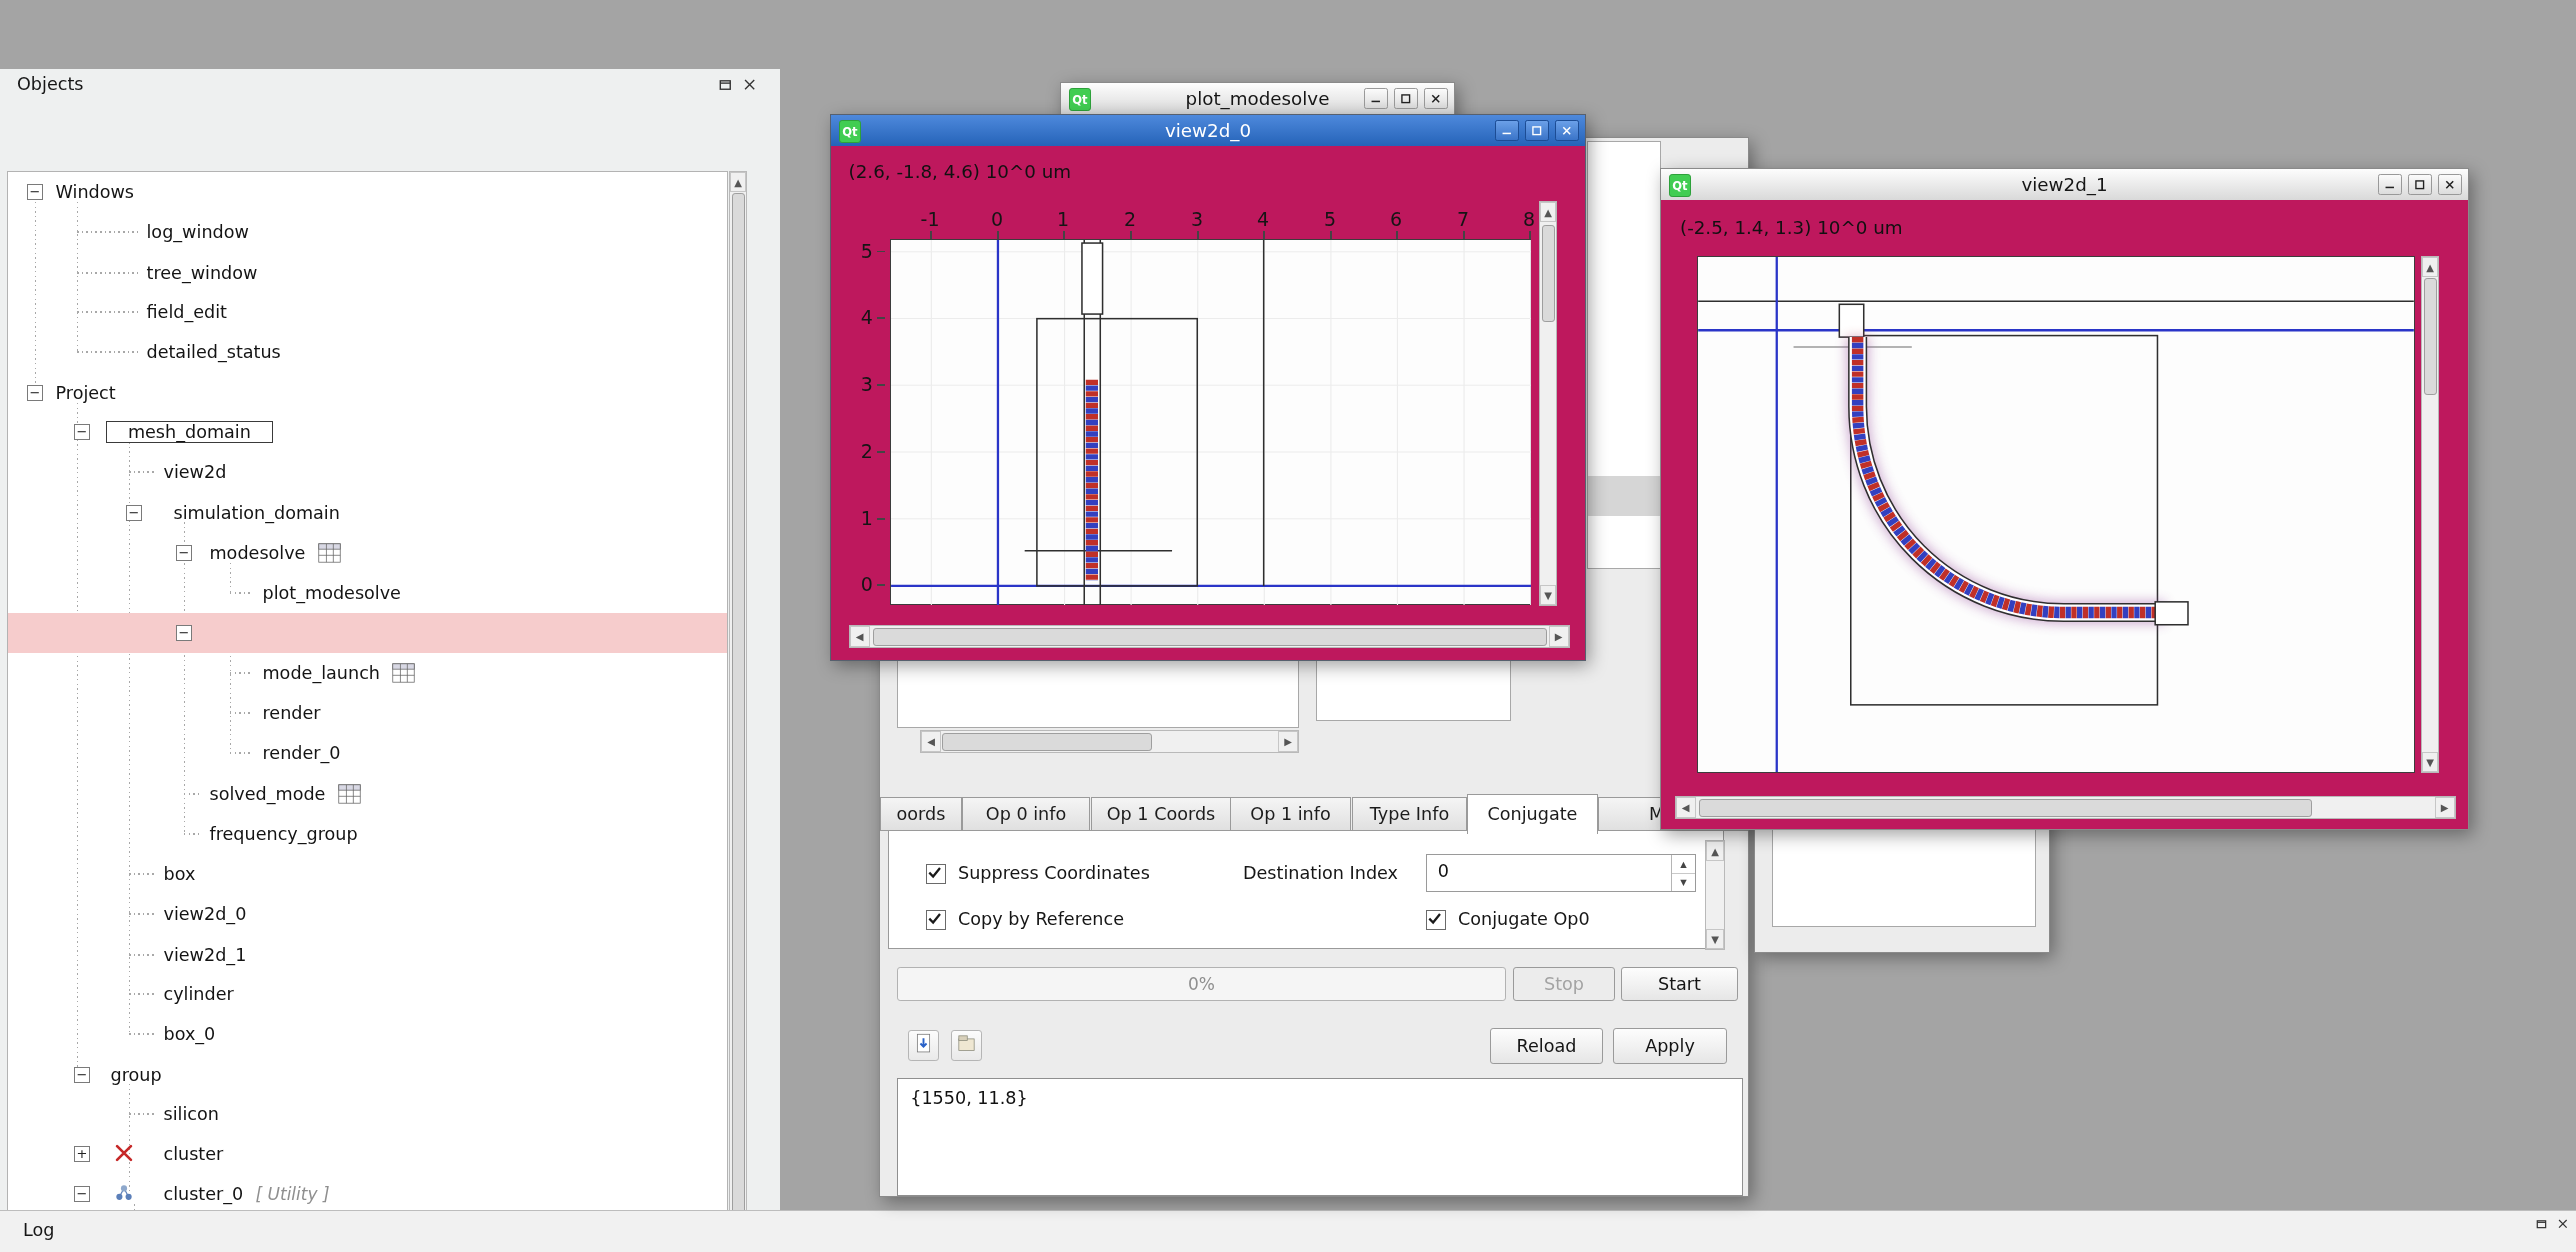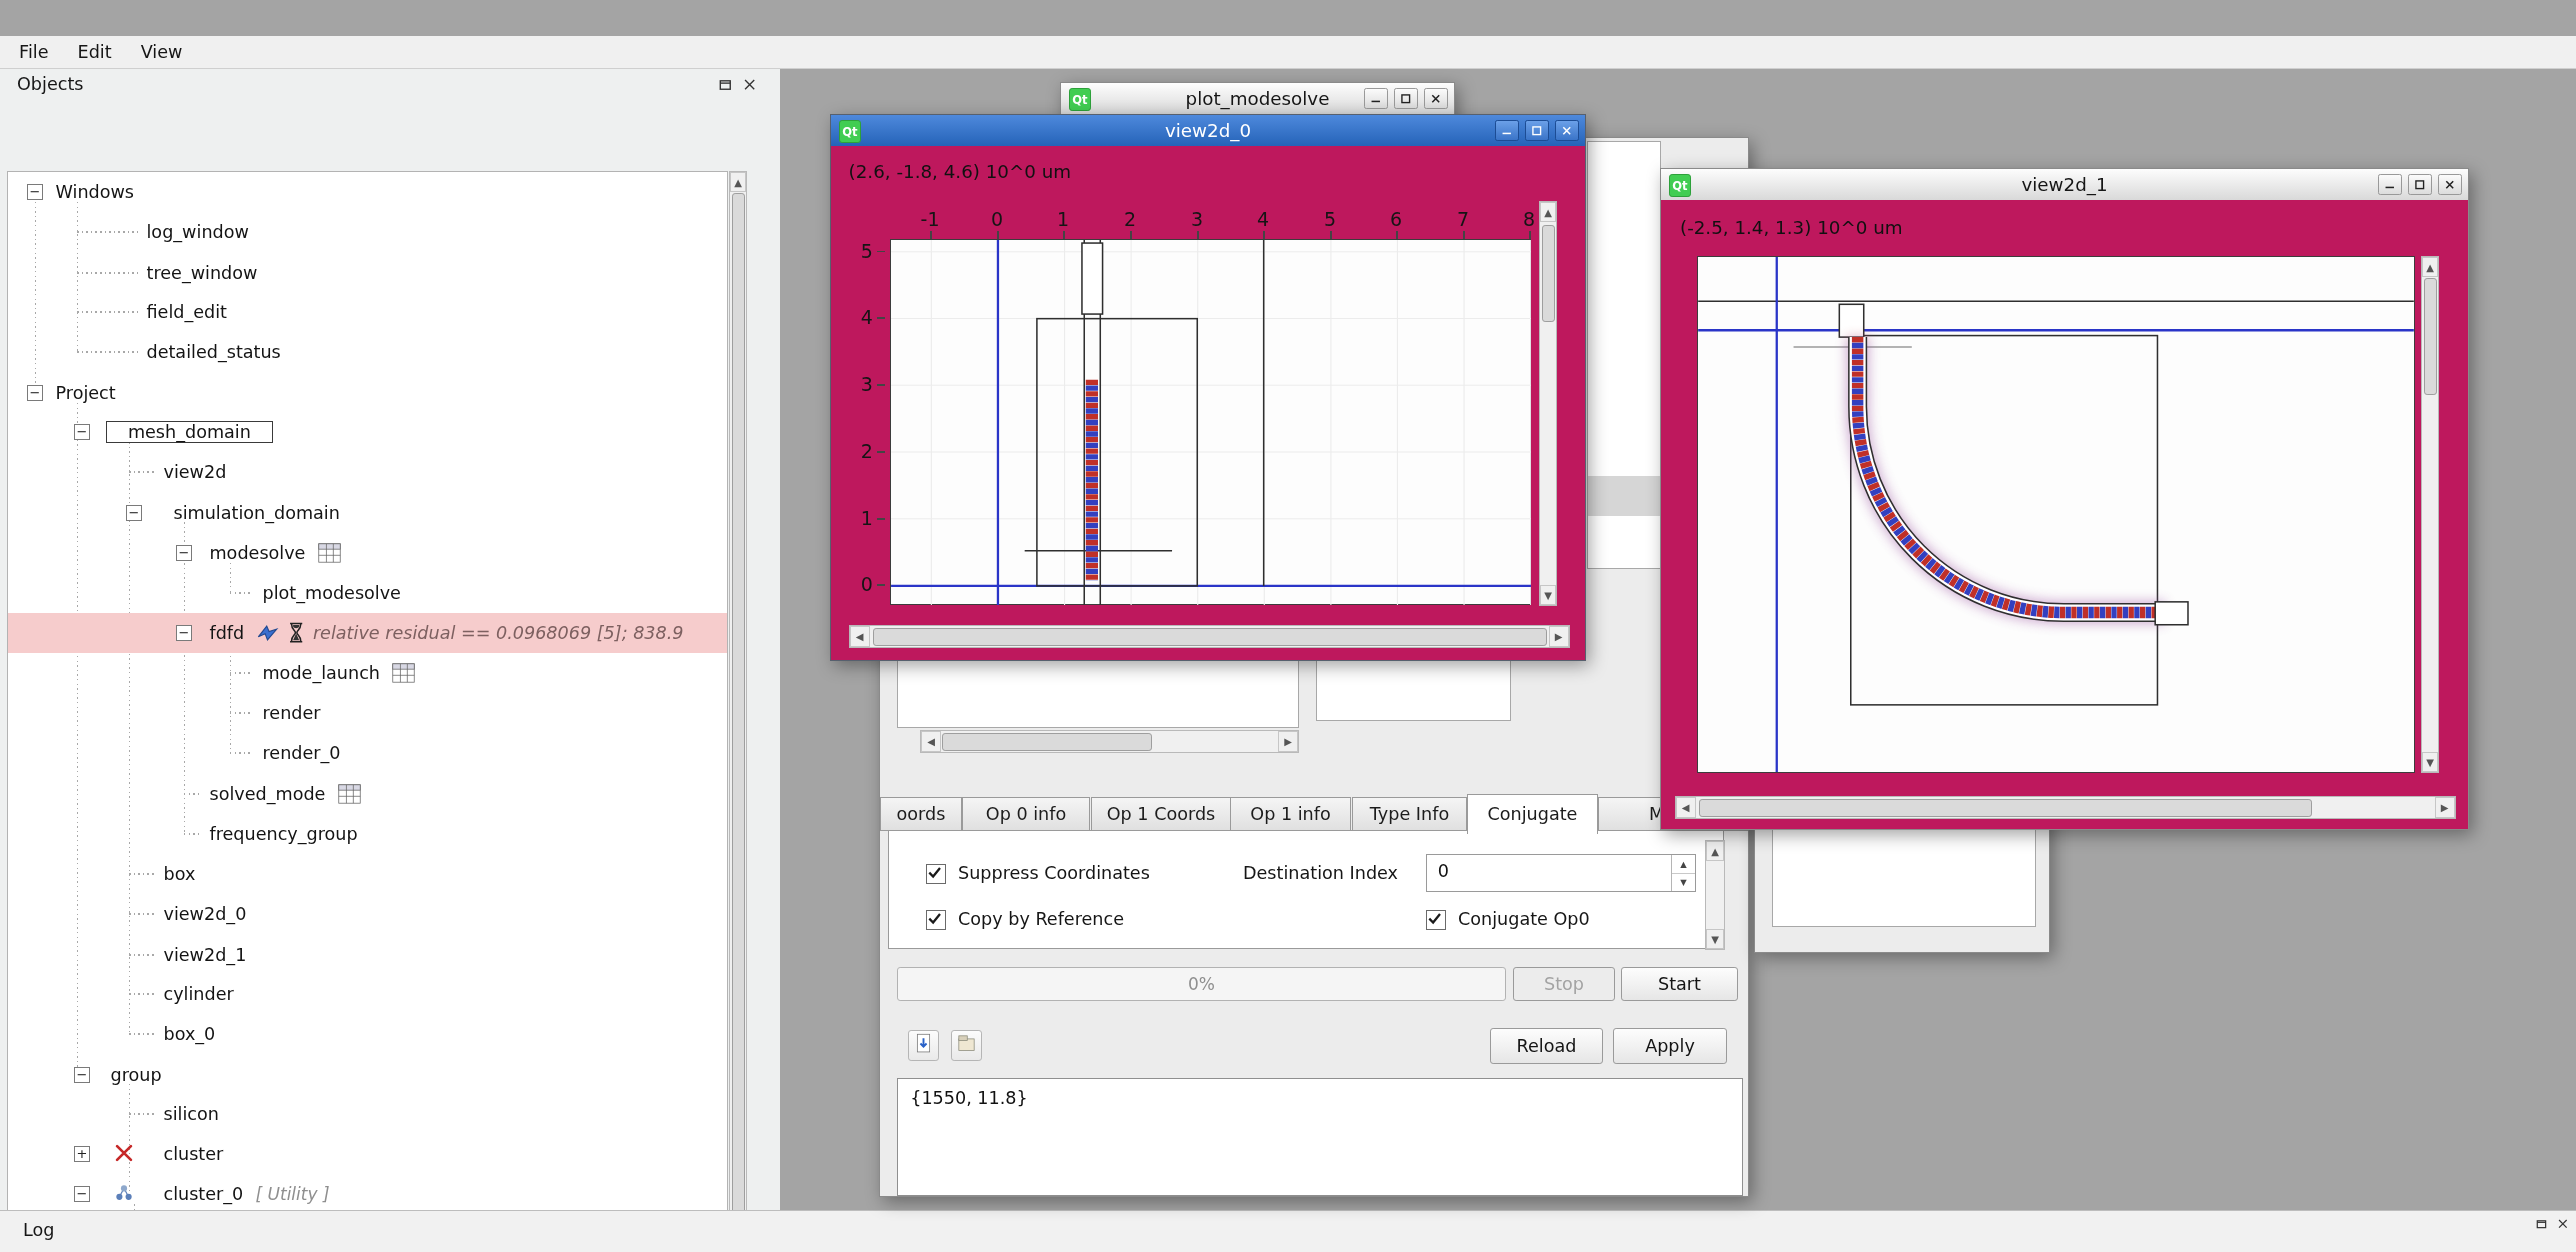--- a/index.html
+++ b/index.html
@@ -98,25 +98,20 @@
   .texta{position:absolute;background:#fff;border:0.8px solid #8f8f8f;box-sizing:border-box;font-size:17.6px;color:#111;
     padding:9.2px 12.2px;white-space:pre;}
   .band{position:absolute;background:#d6d6d6;}
 </style>
 </head>
 <body>
 
 <div id="screen">
 
 
-  <div id="menubar">
-      <div class="menu-item">File</div>
-      <div class="menu-item">Edit</div>
-      <div class="menu-item">View</div>
-    </div>
 
   <div id="dock">
     <div class="dock-head">
       <span class="dock-title">Objects</span>
       <span class="mini" style="left:716px;top:6.1px;">
         <svg width="15.3" height="15.3" viewBox="0 0 20 20">
             <rect x="3" y="5" width="13" height="11" fill="none" stroke="#333" stroke-width="1.8"></rect>
             <line x1="3" y1="8" x2="16" y2="8" stroke="#333" stroke-width="1.8"></line>
           </svg>
       </span>
@@ -207,36 +202,20 @@
             </div>
           </div>
           <div class="trow" style="top: 401px;">
             <div class="stub" style="left: 222px; width: 23px;"></div>
             <div class="tcontent" style="left: 250px;">
               <span class="tlabel">plot_modesolve</span>
             </div>
           </div>
           <div class="trow hl" style="top: 441px;">
             <div class="exp" style="left: 168px;">−</div>
-            <div class="tcontent" style="left: 197px;">
-              <span class="tlabel">fdfd</span>
-              <span class="aicon">
-                <svg width="23" height="20" viewBox="0 0 30 26">
-                  <path d="M3 18 L14 4 L17 11 L27 8 L15 22 L12 14 Z" fill="#3a6fd0" stroke="#23498f" stroke-width="1.5"></path>
-                </svg>
-              </span>
-              <span class="aicon">
-                <svg width="18.3" height="21.4" viewBox="0 0 24 28">
-                  <path d="M4 2 H20 M4 26 H20 M6 3 C6 10 11 11 11 14 C11 17 6 18 6 25 M18 3 C18 10 13 11 13 14 C13 17 18 18 18 25" fill="none" stroke="#222" stroke-width="2"></path>
-                  <path d="M8 6 C9 9 15 9 16 6 L16 4 H8 Z" fill="#333"></path>
-                  <path d="M12 15 L16 24 H8 Z" fill="#333"></path>
-                </svg>
-              </span>
-              <span class="note">relative residual == 0.0968069 [5]; 838.9</span>
-            </div>
           </div>
           <div class="trow" style="top: 481px;">
             <div class="stub" style="left: 222px; width: 23px;"></div>
             <div class="tcontent" style="left: 250px;">
               <span class="tlabel">mode_launch</span>
               <span class="aicon">
                 <svg width="23" height="20" viewBox="0 0 30 26">
                   <rect x="1" y="1" width="28" height="24" fill="#fff" stroke="#666"></rect>
                   <rect x="1" y="1" width="28" height="7" fill="#d8d8e4" stroke="#666"></rect>
                   <line x1="11" y1="1" x2="11" y2="25" stroke="#666"></line>

